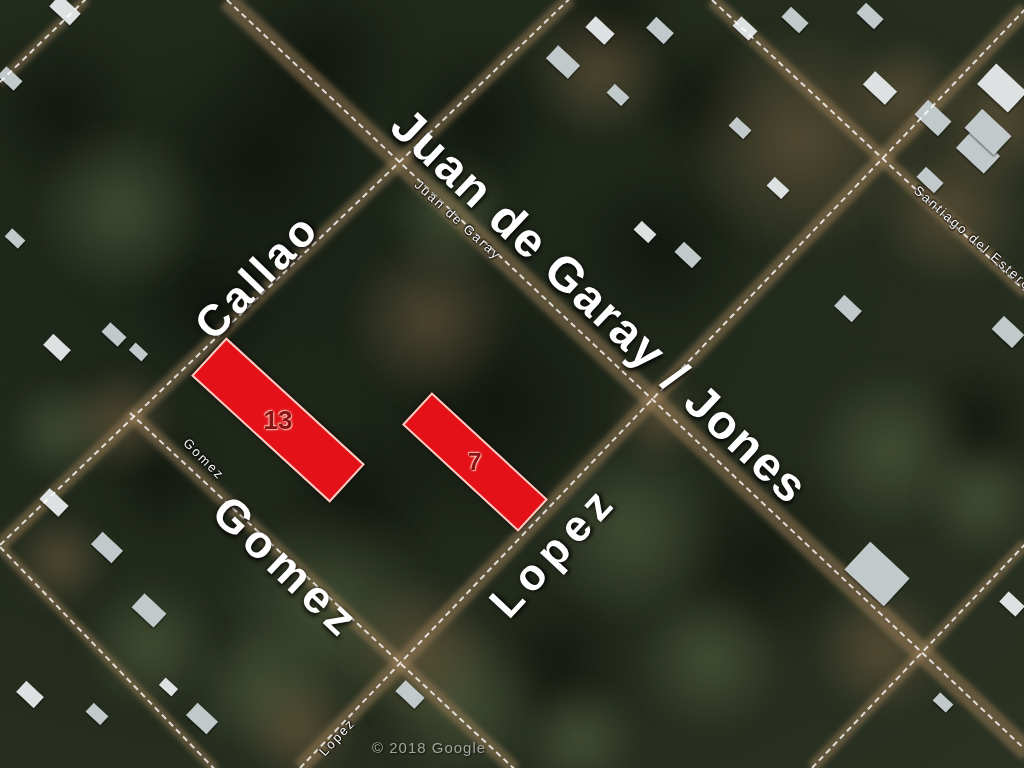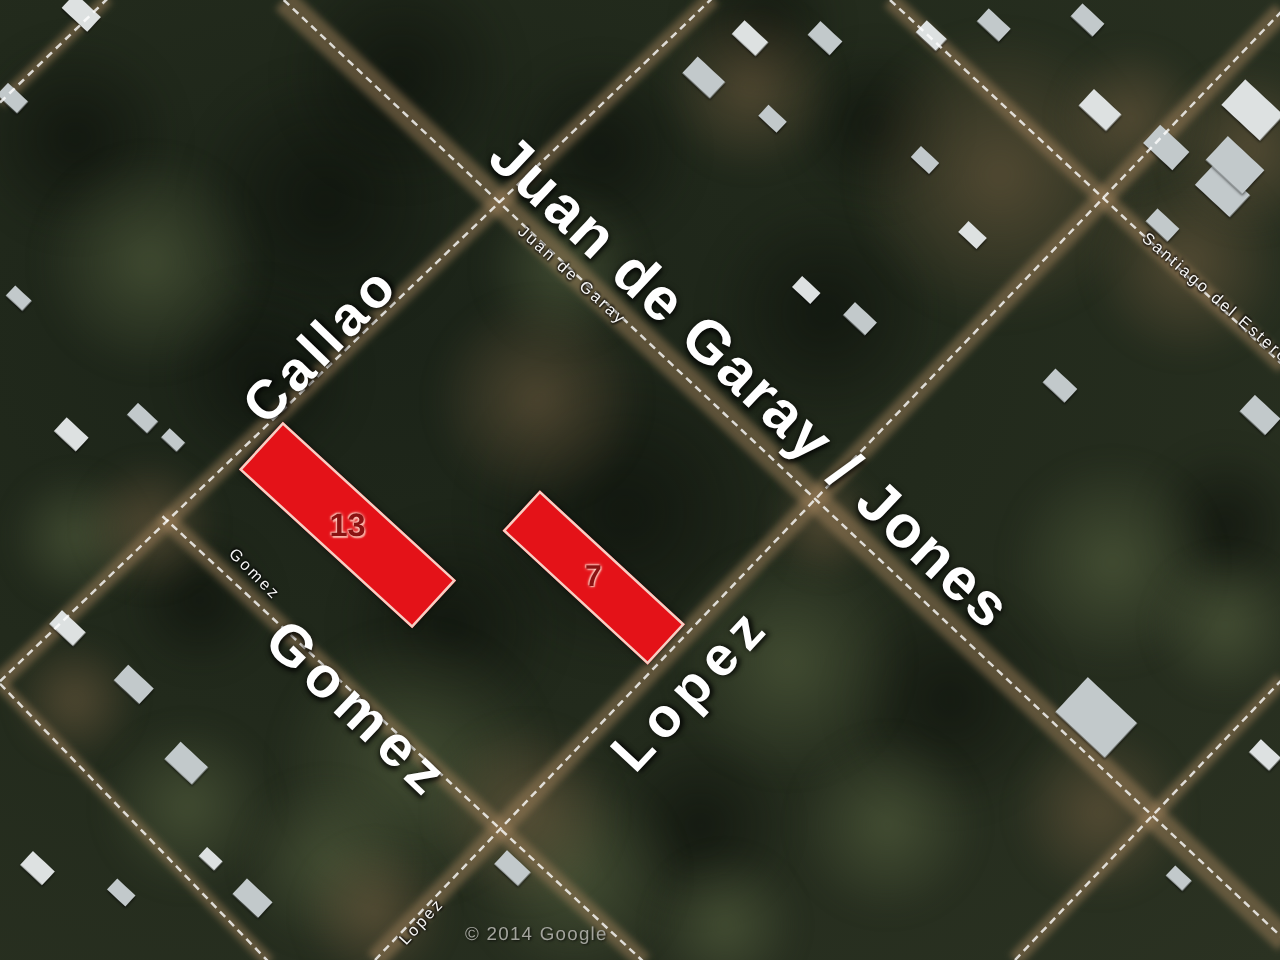--- a/index.html
+++ b/index.html
@@ -141,14 +141,14 @@
       <div class="parcel" style="left: 396px; top: 440px; width: 158px; height: 44px; background: rgb(228, 18, 24); border: 2px solid rgb(246, 207, 196); transform: rotate(42.7deg);">
         <span style="color: rgb(138, 18, 18); font-size: 24px; transform: rotate(-42.7deg);">7</span>
       </div>
     </div>
   <div id="layer-lblB">
       <div class="lblB" style="left: 257px; top: 276px; font-size: 44px; letter-spacing: 4px; color: rgb(255, 255, 255); transform: translate(-50%, -50%) rotate(-46deg);">Callao</div>
       <div class="lblB" style="left: 600px; top: 306px; font-size: 48px; letter-spacing: 2px; color: rgb(255, 255, 255); transform: translate(-50%, -50%) rotate(43.2deg);">Juan de Garay / Jones</div>
       <div class="lblB" style="left: 287px; top: 567px; font-size: 46px; letter-spacing: 6px; color: rgb(255, 255, 255); transform: translate(-50%, -50%) rotate(43.5deg);">Gomez</div>
       <div class="lblB" style="left: 553px; top: 551px; font-size: 44px; letter-spacing: 7px; color: rgb(255, 255, 255); transform: translate(-50%, -50%) rotate(-47deg);">Lopez</div>
     </div>
-  <span id="attribution" style="left: 372px; top: 739px; color: rgb(163, 164, 157);">© 2014 Google</span>
+  <span id="attribution" style="left: 372px; top: 739px; color: rgb(163, 164, 157);">© 2018 Google</span>
 </div>
 
 </body></html>

